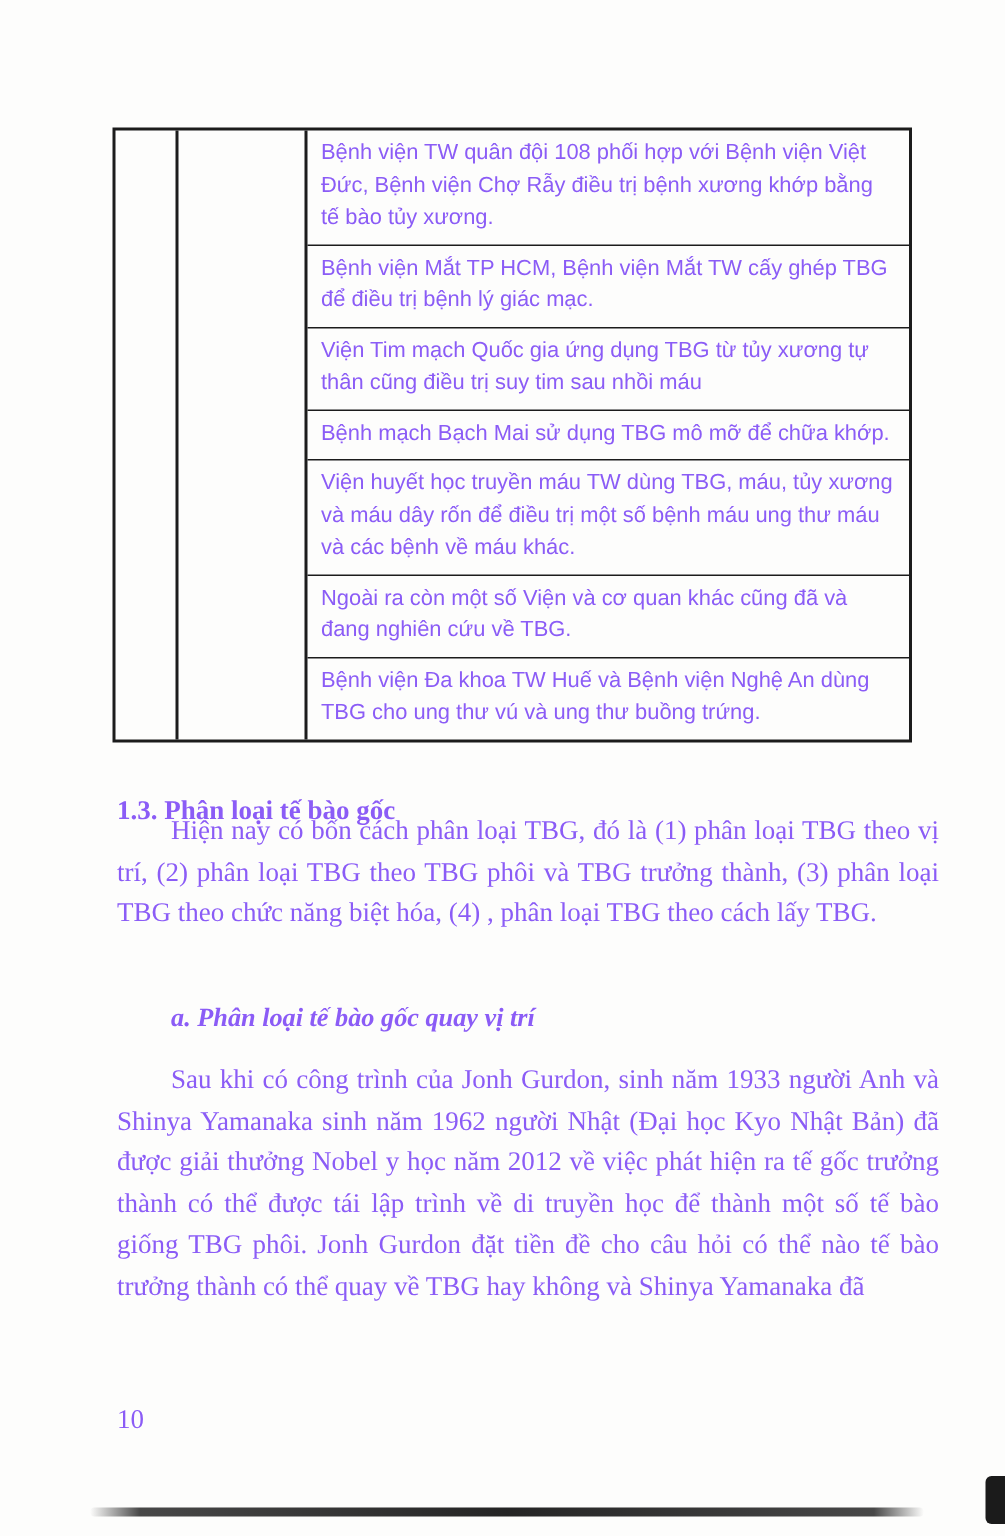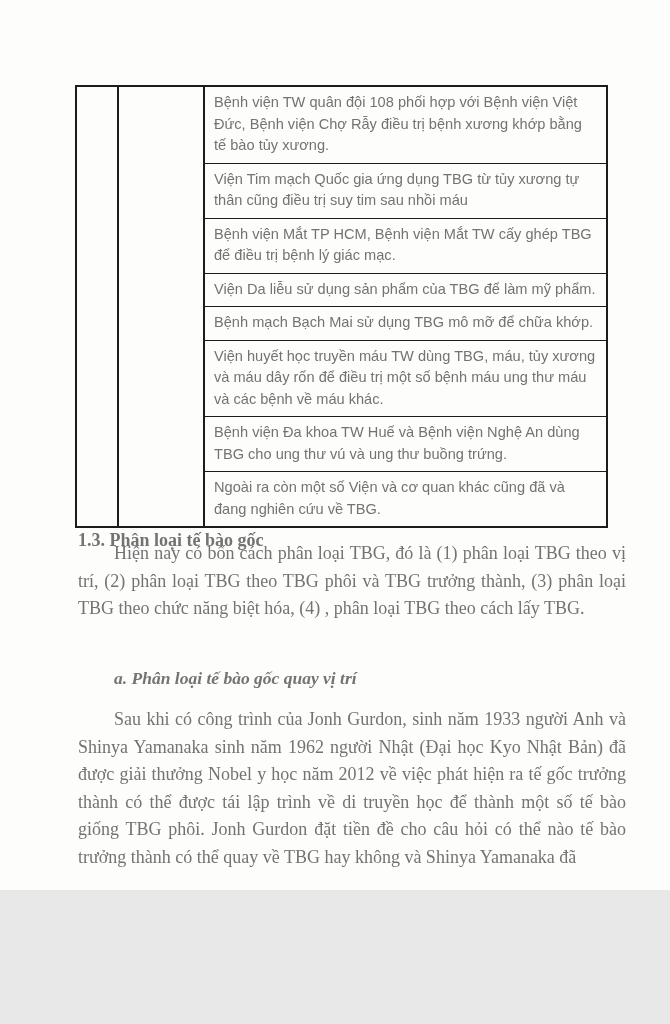--- a/index.html
+++ b/index.html
@@ -3,25 +3,25 @@
 <meta charset="utf-8">
 <style>
   html, body {
     margin: 0;
     padding: 0;
     background: #e8e8e8;
   }
   .page {
     position: relative;
     width: 670px;
-    height: 890px;
+    height: 1024px;
     margin: 0 auto;
     background: #fdfdfc;
     overflow: hidden;
-    color: #737373;
+    color: #8b5cf6;
   }
 
   
   .tbl {
     position: absolute;
     left: 75px;
     top: 85px;
     width: 533px;
     display: flex;
     border: 2px solid #1c1c1c;
@@ -119,27 +119,26 @@
 </head>
 <body>
 
 <div class="page">
 
   <div class="tbl">
     <div class="tbl-col-a"></div>
     <div class="tbl-col-b"></div>
     <div class="tbl-col-content">
       <div class="trow">Bệnh viện TW quân đội 108 phối hợp với Bệnh viện Việt Đức, Bệnh viện Chợ Rẫy  điều trị bệnh xương khớp bằng tế bào tủy xương.</div>
+      <div class="trow">Bệnh viện Mắt TP HCM, Bệnh viện Mắt TW cấy ghép TBG để điều trị bệnh lý giác mạc.</div>
       <div class="trow">Viện Tim mạch Quốc gia ứng dụng TBG từ tủy xương tự thân cũng điều trị suy tim sau nhồi máu</div>
-      <div class="trow">Bệnh viện Mắt TP HCM, Bệnh viện Mắt TW cấy ghép TBG để điều trị bệnh lý giác mạc.</div>
-      <div class="trow">Viện Da liễu sử dụng sản phẩm của TBG để làm mỹ phẩm.</div>
       <div class="trow">Bệnh mạch Bạch Mai sử dụng TBG mô mỡ để chữa khớp.</div>
       <div class="trow">Viện huyết học truyền máu TW dùng TBG, máu, tủy xương và máu dây rốn để điều trị một số bệnh máu ung thư máu và các bệnh về máu khác.</div>
+      <div class="trow">Ngoài ra còn một số Viện và cơ quan khác cũng đã và đang nghiên cứu về TBG.</div>
       <div class="trow">Bệnh viện Đa khoa TW Huế và Bệnh viện Nghệ An dùng TBG cho ung thư vú và ung thư buồng trứng.</div>
-      <div class="trow">Ngoài ra còn một số Viện và cơ quan khác cũng đã và đang nghiên cứu về TBG.</div>
     </div>
   </div>
 
   <h2 class="heading">1.3. Phân loại tế bào gốc</h2>
 
   <p class="para para-intro">Hiện nay có bốn cách phân loại TBG, đó là (1) phân loại TBG theo vị trí, (2) phân loại TBG theo TBG phôi và TBG trưởng thành, (3) phân loại TBG theo chức năng biệt hóa, (4) , phân loại TBG theo cách lấy TBG.</p>
 
   <h3 class="subheading">a. Phân loại tế bào gốc quay vị trí</h3>
 
   <p class="para para-body">Sau khi có công trình của Jonh Gurdon, sinh năm 1933 người Anh và Shinya Yamanaka sinh năm 1962 người Nhật (Đại học Kyo Nhật Bản) đã được giải thưởng Nobel y học năm 2012 về việc phát hiện ra tế gốc trưởng thành có thể được tái lập trình về di truyền học để thành một số tế bào giống TBG phôi. Jonh Gurdon đặt tiền đề cho câu hỏi có thể nào tế bào trưởng thành có thể quay về TBG hay không và Shinya Yamanaka đã</p>

